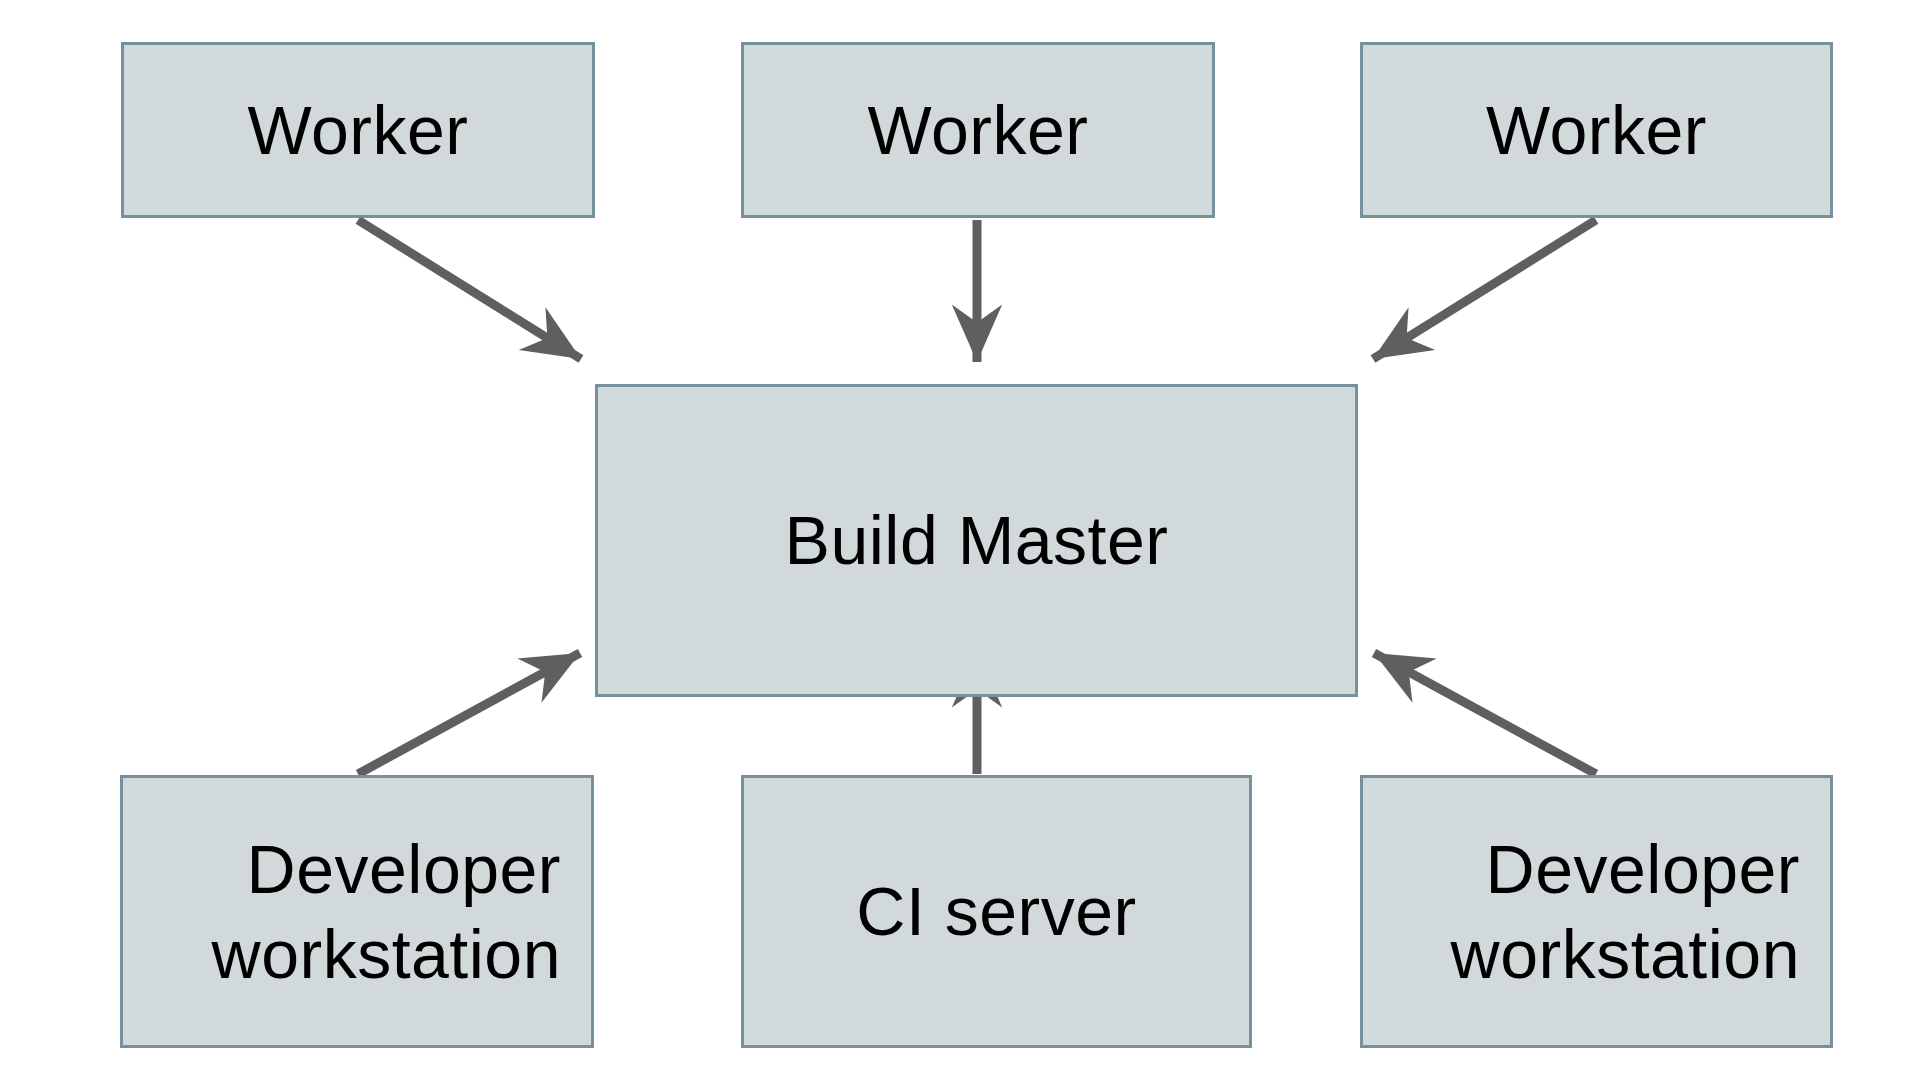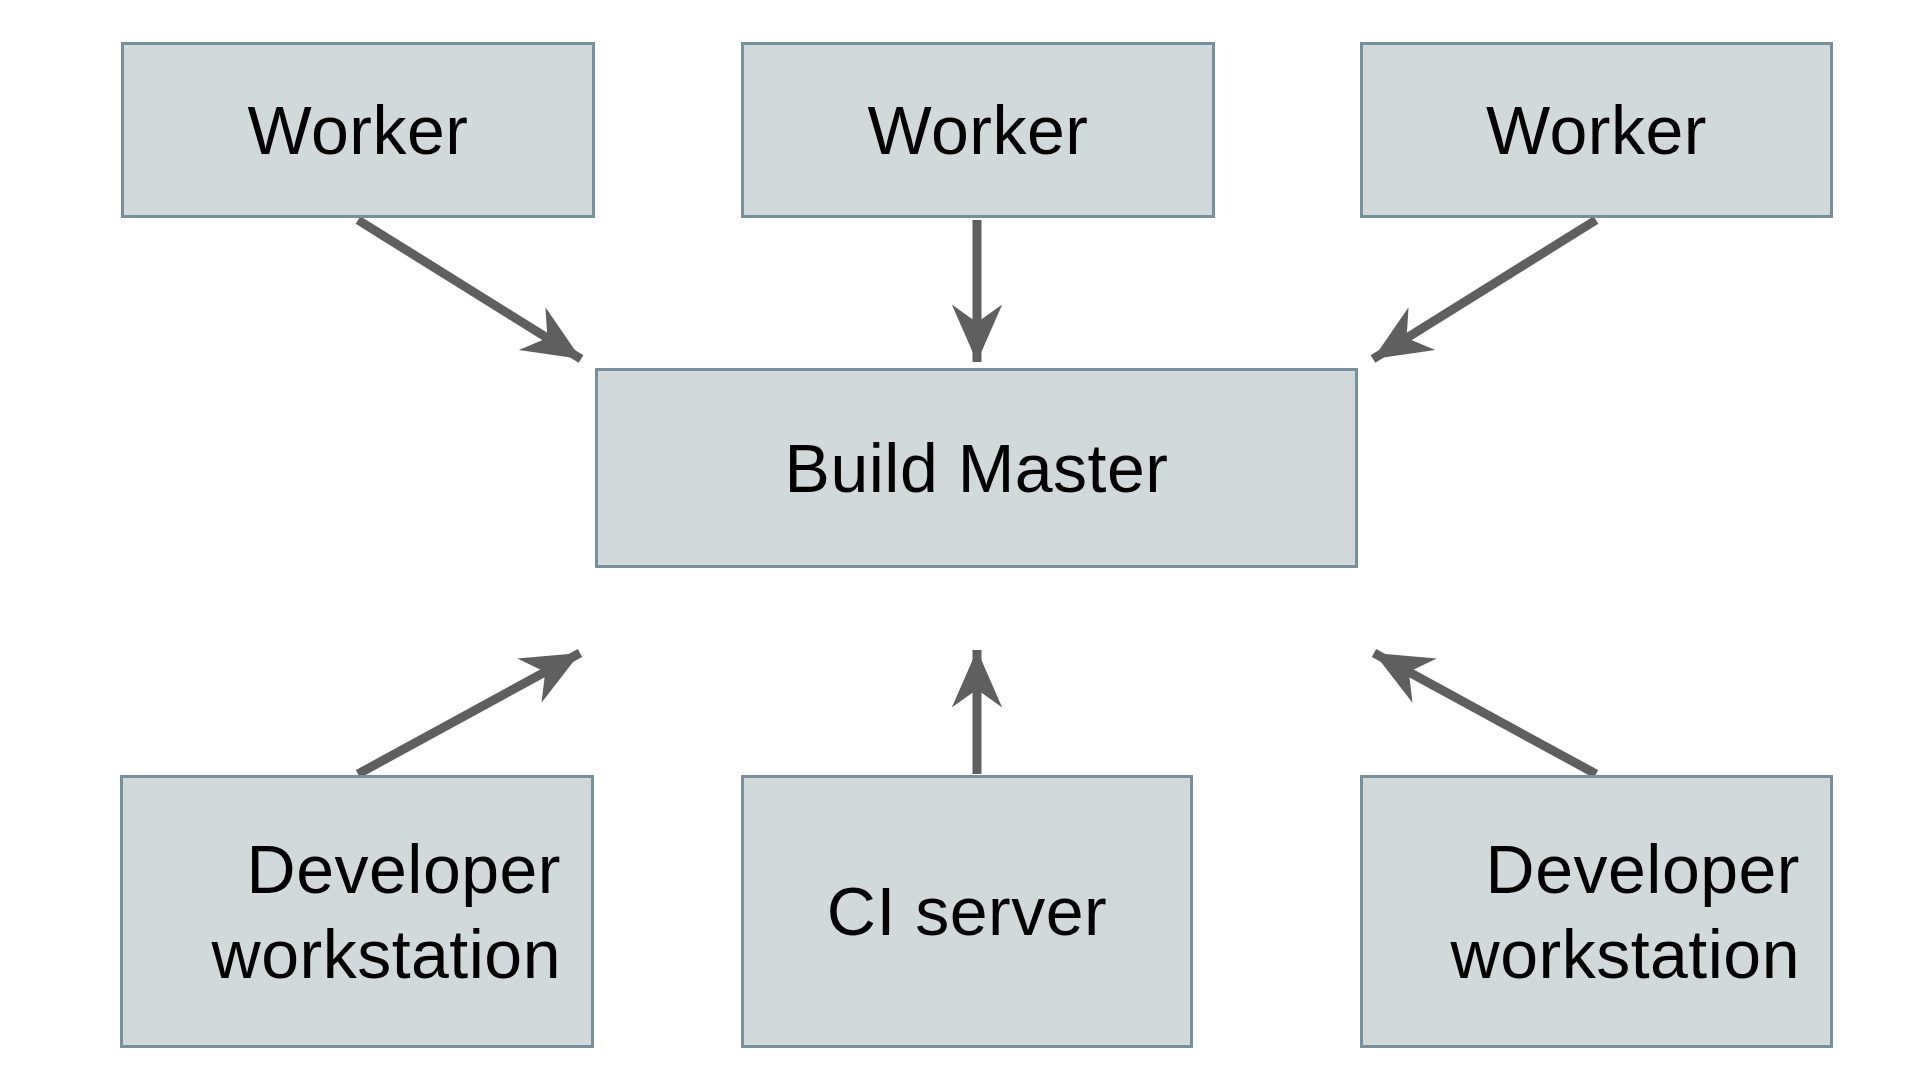--- a/index.html
+++ b/index.html
@@ -37,24 +37,24 @@
     color: var(--text-color, #000000);
     font-size: 68px;
     line-height: 1.24;
     letter-spacing: 0.5px;
   }
   
   .n-worker-1 { left: 121px; top: 42px;  width: 474px; height: 176px; }
   .n-worker-2 { left: 741px; top: 42px;  width: 474px; height: 176px; }
   .n-worker-3 { left: 1360px; top: 42px; width: 473px; height: 176px; }
   
-  .n-build-master { left: 595px; top: 368px; width: 763px; height: 200px; }
+  .n-build-master { left: 595px; top: 384px; width: 763px; height: 313px; }
   
   .n-dev-ws-1 { left: 120px; top: 775px;  width: 474px; height: 273px; padding: 0 30px; }
-  .n-ci-server { left: 741px; top: 775px; width: 452px; height: 273px; }
+  .n-ci-server { left: 741px; top: 775px; width: 511px; height: 273px; }
   .n-dev-ws-2 { left: 1360px; top: 775px; width: 473px; height: 273px; padding: 0 30px; }
 
   .edge {
     stroke: var(--arrow-color, #5f5f5f);
     stroke-width: 9;
     fill: none;
   }
   .arrow-head {
     fill: var(--arrow-color, #5f5f5f);
   }

